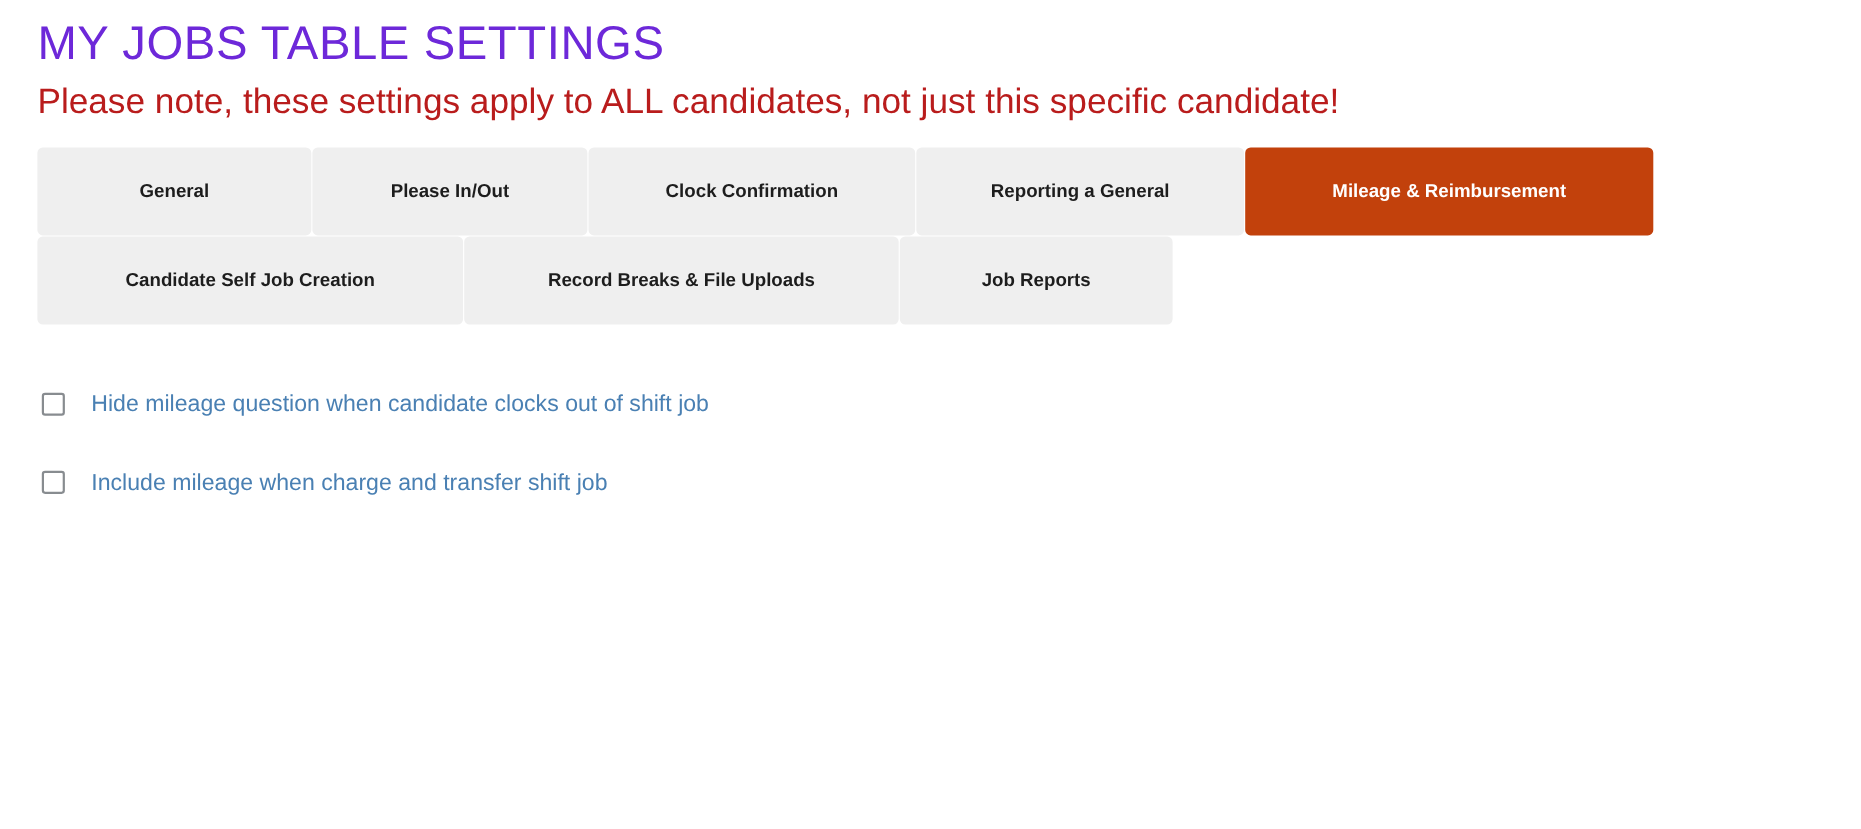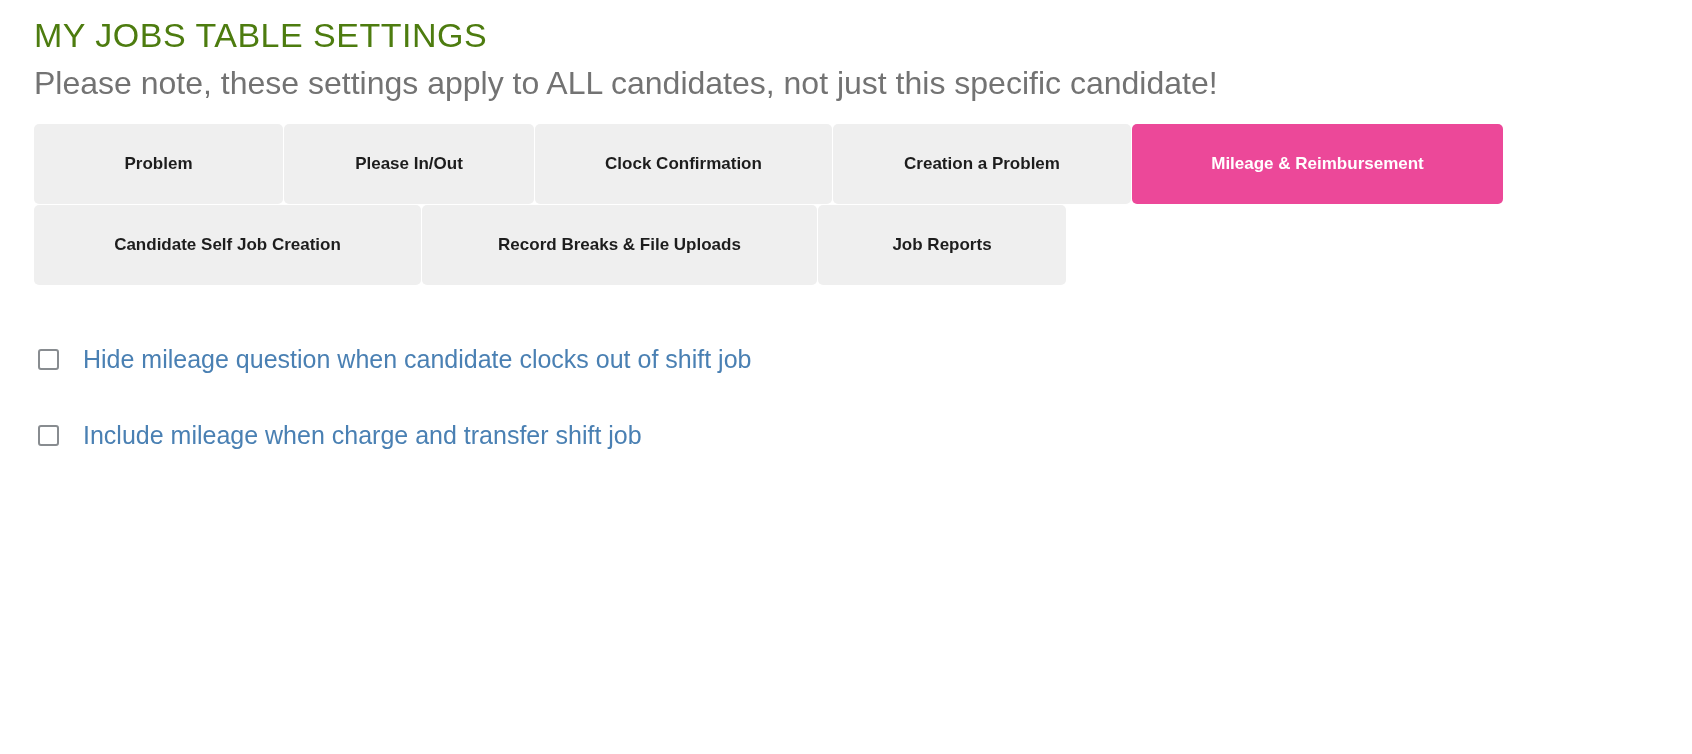--- a/index.html
+++ b/index.html
@@ -13,32 +13,32 @@
     font-family: "Liberation Sans", sans-serif;
     color: #333333;
     overflow: hidden;
   }
   .page {
     padding: 18px 34px 0 34px;
     box-sizing: border-box;
     width: 1692px;
   }
   .page-title {
-    font-size: 34px;
+    font-size: 43px;
     line-height: 1.05;
-    color: #4d7c0f;
+    color: #6d28d9;
     letter-spacing: 0.5px;
     font-weight: 400;
     margin: 0 0 10px 0;
     text-transform: uppercase;
   }
   .page-subtitle {
     font-size: 32px;
     line-height: 1.2;
-    color: #737373;
+    color: #b91c1c;
     font-weight: 400;
     margin: 0 0 22px 0;
     white-space: nowrap;
   }
   .tabs {
     display: flex;
     flex-wrap: wrap;
     align-items: stretch;
     width: 1624px;
   }
@@ -52,21 +52,21 @@
     justify-content: center;
     height: 80px;
     box-sizing: border-box;
     border-radius: 5px;
     margin: 0 1px 1px 0;
     padding: 0 18px;
     cursor: pointer;
     user-select: none;
   }
   .tab.active {
-    background: #ec4899;
+    background: #c2410c;
     color: #ffffff;
   }
   .tab-general { width: 249px; }
   .tab-clock { width: 250px; }
   .tab-client { width: 297px; }
   .tab-report { width: 298px; }
   .tab-mileage { width: 371px; }
   .tab-selfjob { width: 387px; }
   .tab-breaks { width: 395px; }
   .tab-jobreports { width: 248px; }
@@ -85,41 +85,41 @@
     width: 21px;
     height: 21px;
     border: 2px solid #888c90;
     border-radius: 3px;
     background: #ffffff;
     margin: 0 24px 0 4px;
     flex: 0 0 auto;
     cursor: pointer;
   }
   .checkbox-row label {
-    font-size: 25px;
+    font-size: 21px;
     color: #4a80b3;
     font-weight: 400;
     cursor: pointer;
     line-height: 1.1;
     text-align: right;
   }
 </style>
 </head>
 <body>
 
 <div class="page">
 
   <h1 class="page-title">MY JOBS TABLE SETTINGS</h1>
   <div class="page-subtitle">Please note, these settings apply to ALL candidates, not just this specific candidate!</div>
 
   <div class="tabs">
-    <div class="tab tab-general">Problem</div>
+    <div class="tab tab-general">General</div>
     <div class="tab tab-clock">Please In/Out</div>
     <div class="tab tab-client">Clock Confirmation</div>
-    <div class="tab tab-report">Creation a Problem</div>
+    <div class="tab tab-report">Reporting a General</div>
     <div class="tab tab-mileage active">Mileage &amp; Reimbursement</div>
     <div class="tab tab-selfjob">Candidate Self Job Creation</div>
     <div class="tab tab-breaks">Record Breaks &amp; File Uploads</div>
     <div class="tab tab-jobreports">Job Reports</div>
   </div>
 
   <div class="checkbox-list">
 
     <div class="checkbox-row">
       <input type="checkbox" id="opt0" style="">

